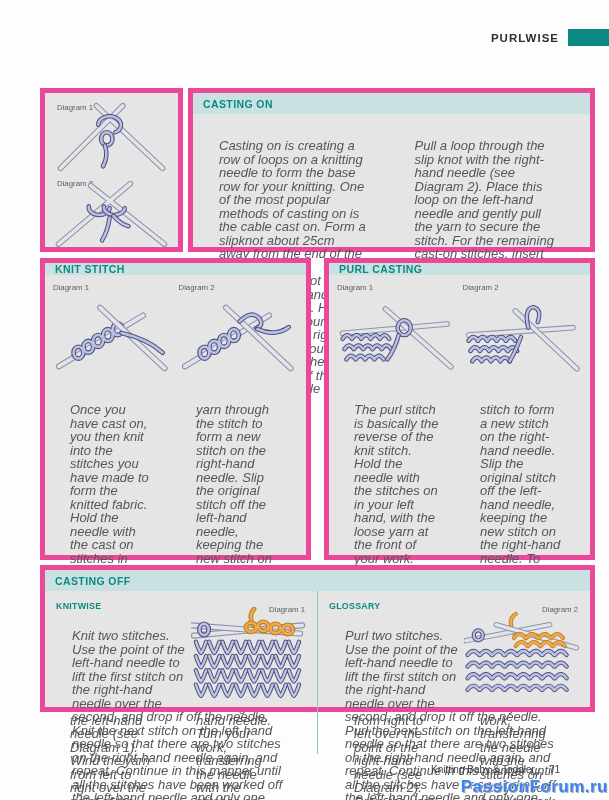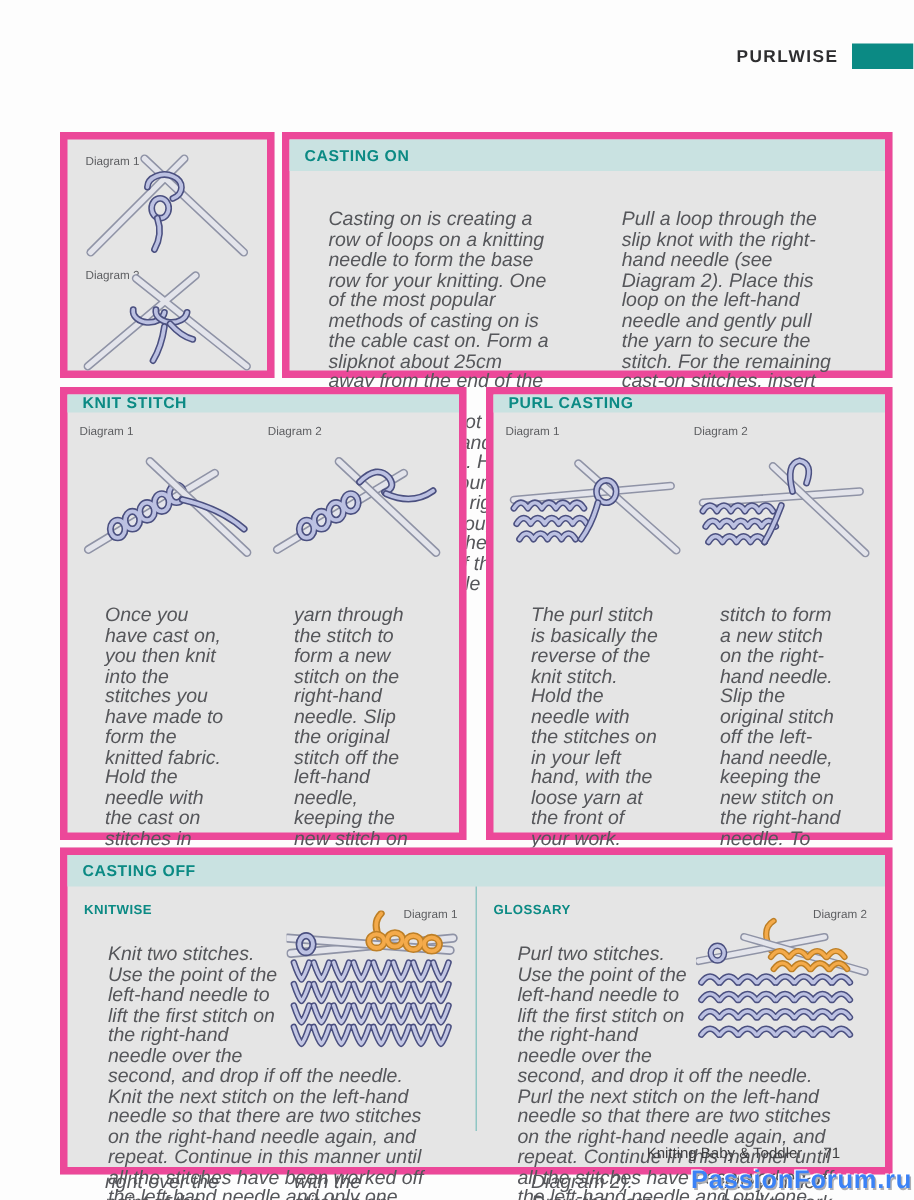--- a/index.html
+++ b/index.html
@@ -33,21 +33,21 @@
   .row2{position:absolute;top:258px;left:40px;width:555px;height:302px;display:flex;gap:13px;}
   .stitchbox{flex:1;display:flex;flex-direction:column;}
   .diagrow{display:flex;gap:6px;padding:8px 8px 2px 8px;height:98px;flex:none;}
   .diagrow .diag{flex:1;position:relative;}
   .diagrow .dlabel{display:block;height:14px;}
   .diagrow svg{width:100%;height:80px;display:block;}
   .txtcols{display:flex;gap:9px;padding:4px 9px 0 9px;}
   .txtcols p{flex:1;}
 
   
-  .row3{position:absolute;top:565px;left:40px;width:555px;height:218px;}
+  .row3{position:absolute;top:565px;left:40px;width:555px;height:147px;}
   .cobody{display:flex;height:163px;}
   .cocol{flex:1;padding:8px 10px 0 11px;position:relative;}
   .codivider{width:1px;background:#8fc6c4;margin-top:0;}
   .cofloat{float:right;width:116px;height:104px;position:relative;margin:0 0 2px 6px;}
   .cofloat .dlabel{position:absolute;top:6px;right:2px;}
   .cofloat svg{position:absolute;bottom:0;left:0;width:100%;height:96px;}
   .subhead{font-size:8.8px;font-weight:bold;color:#0b8a84;letter-spacing:.3px;margin:2px 0 18px 0;}
 
   
   .pfooter{position:absolute;top:764px;right:49px;font-size:10px;color:#3d3d3f;}

